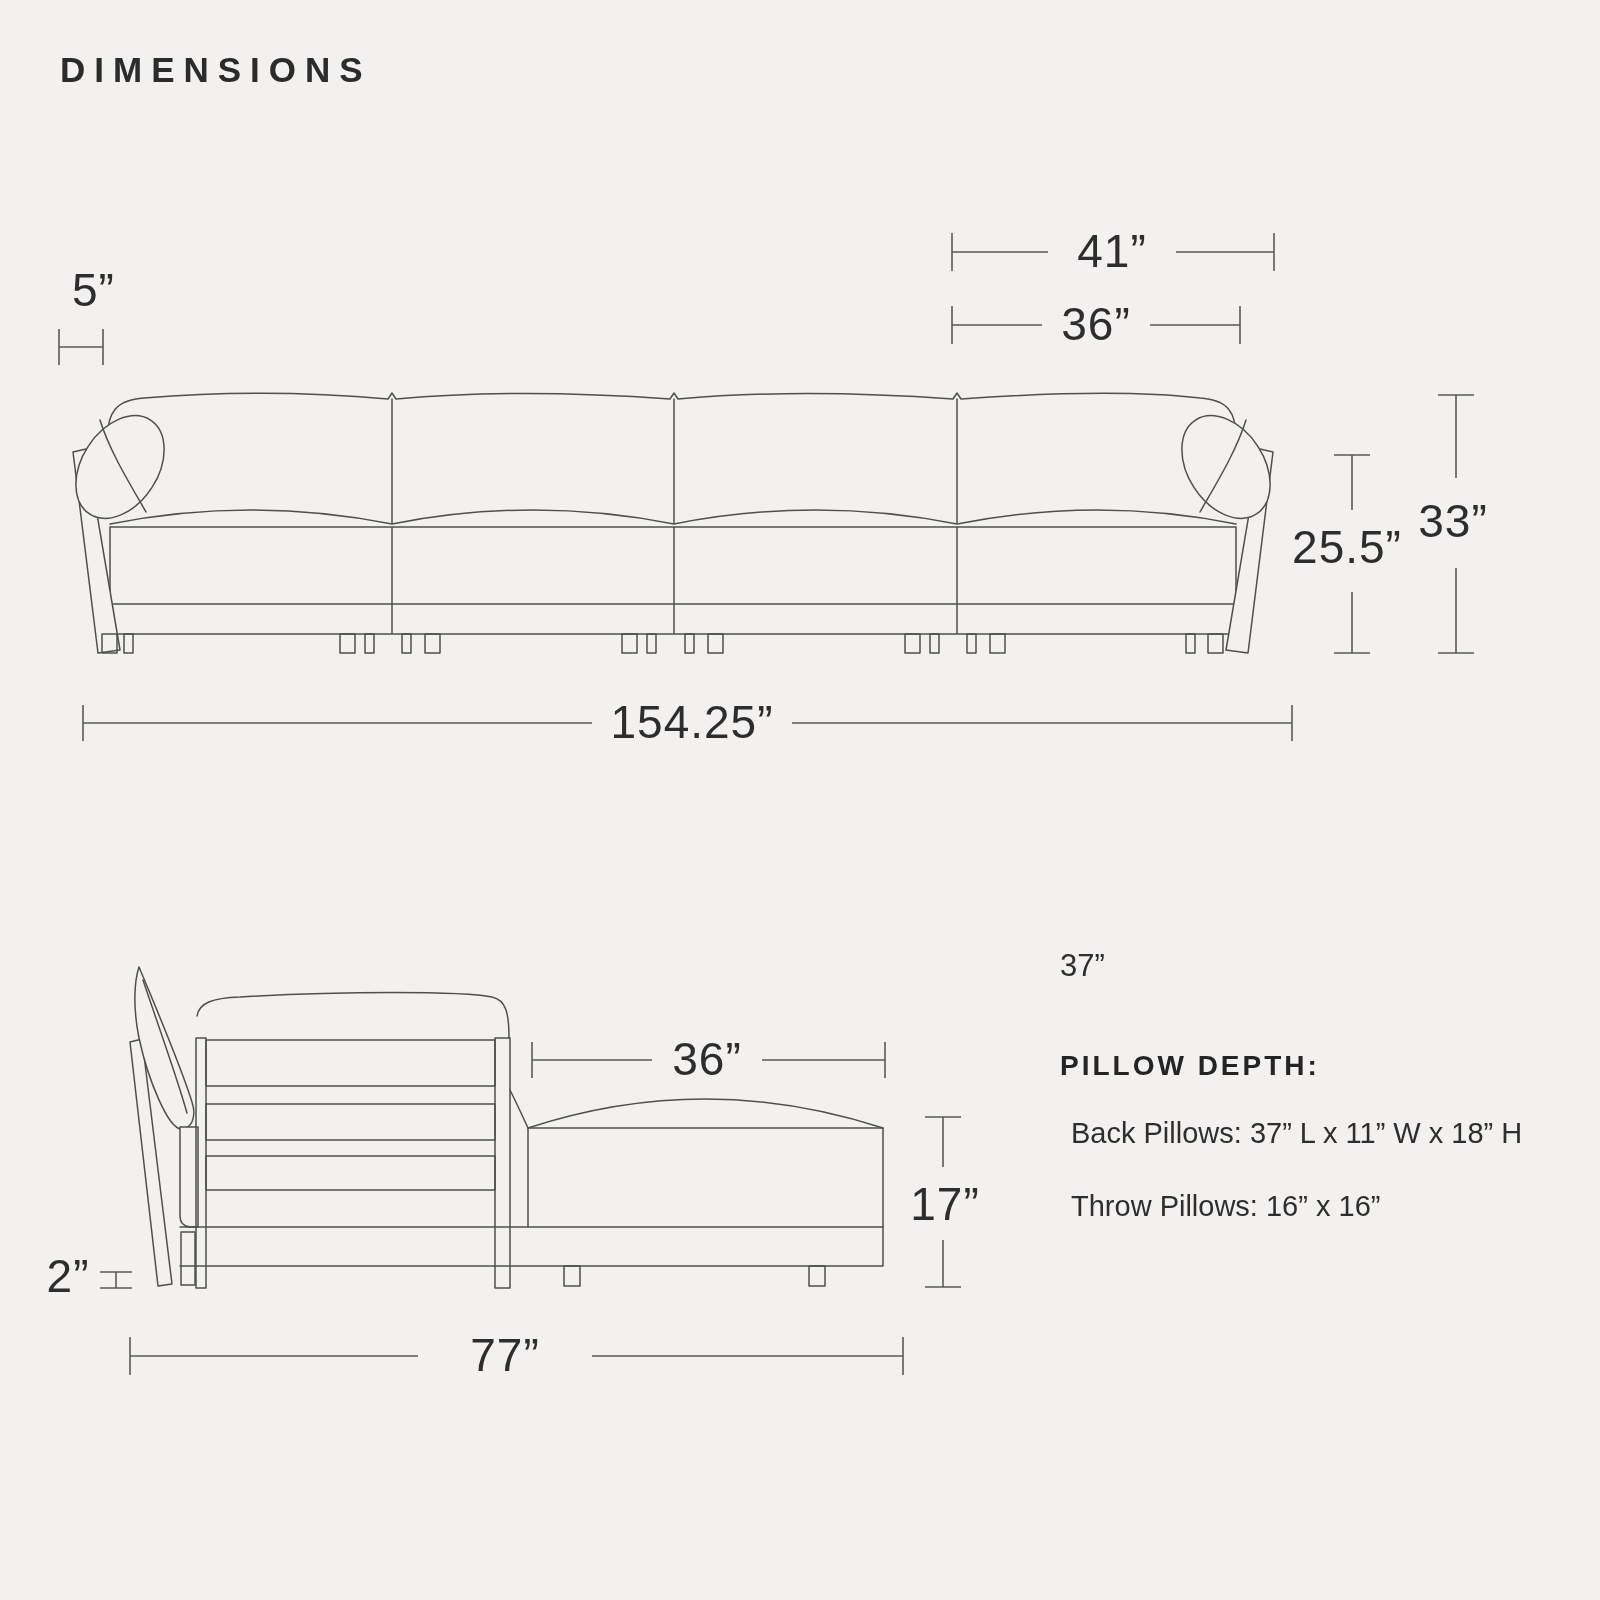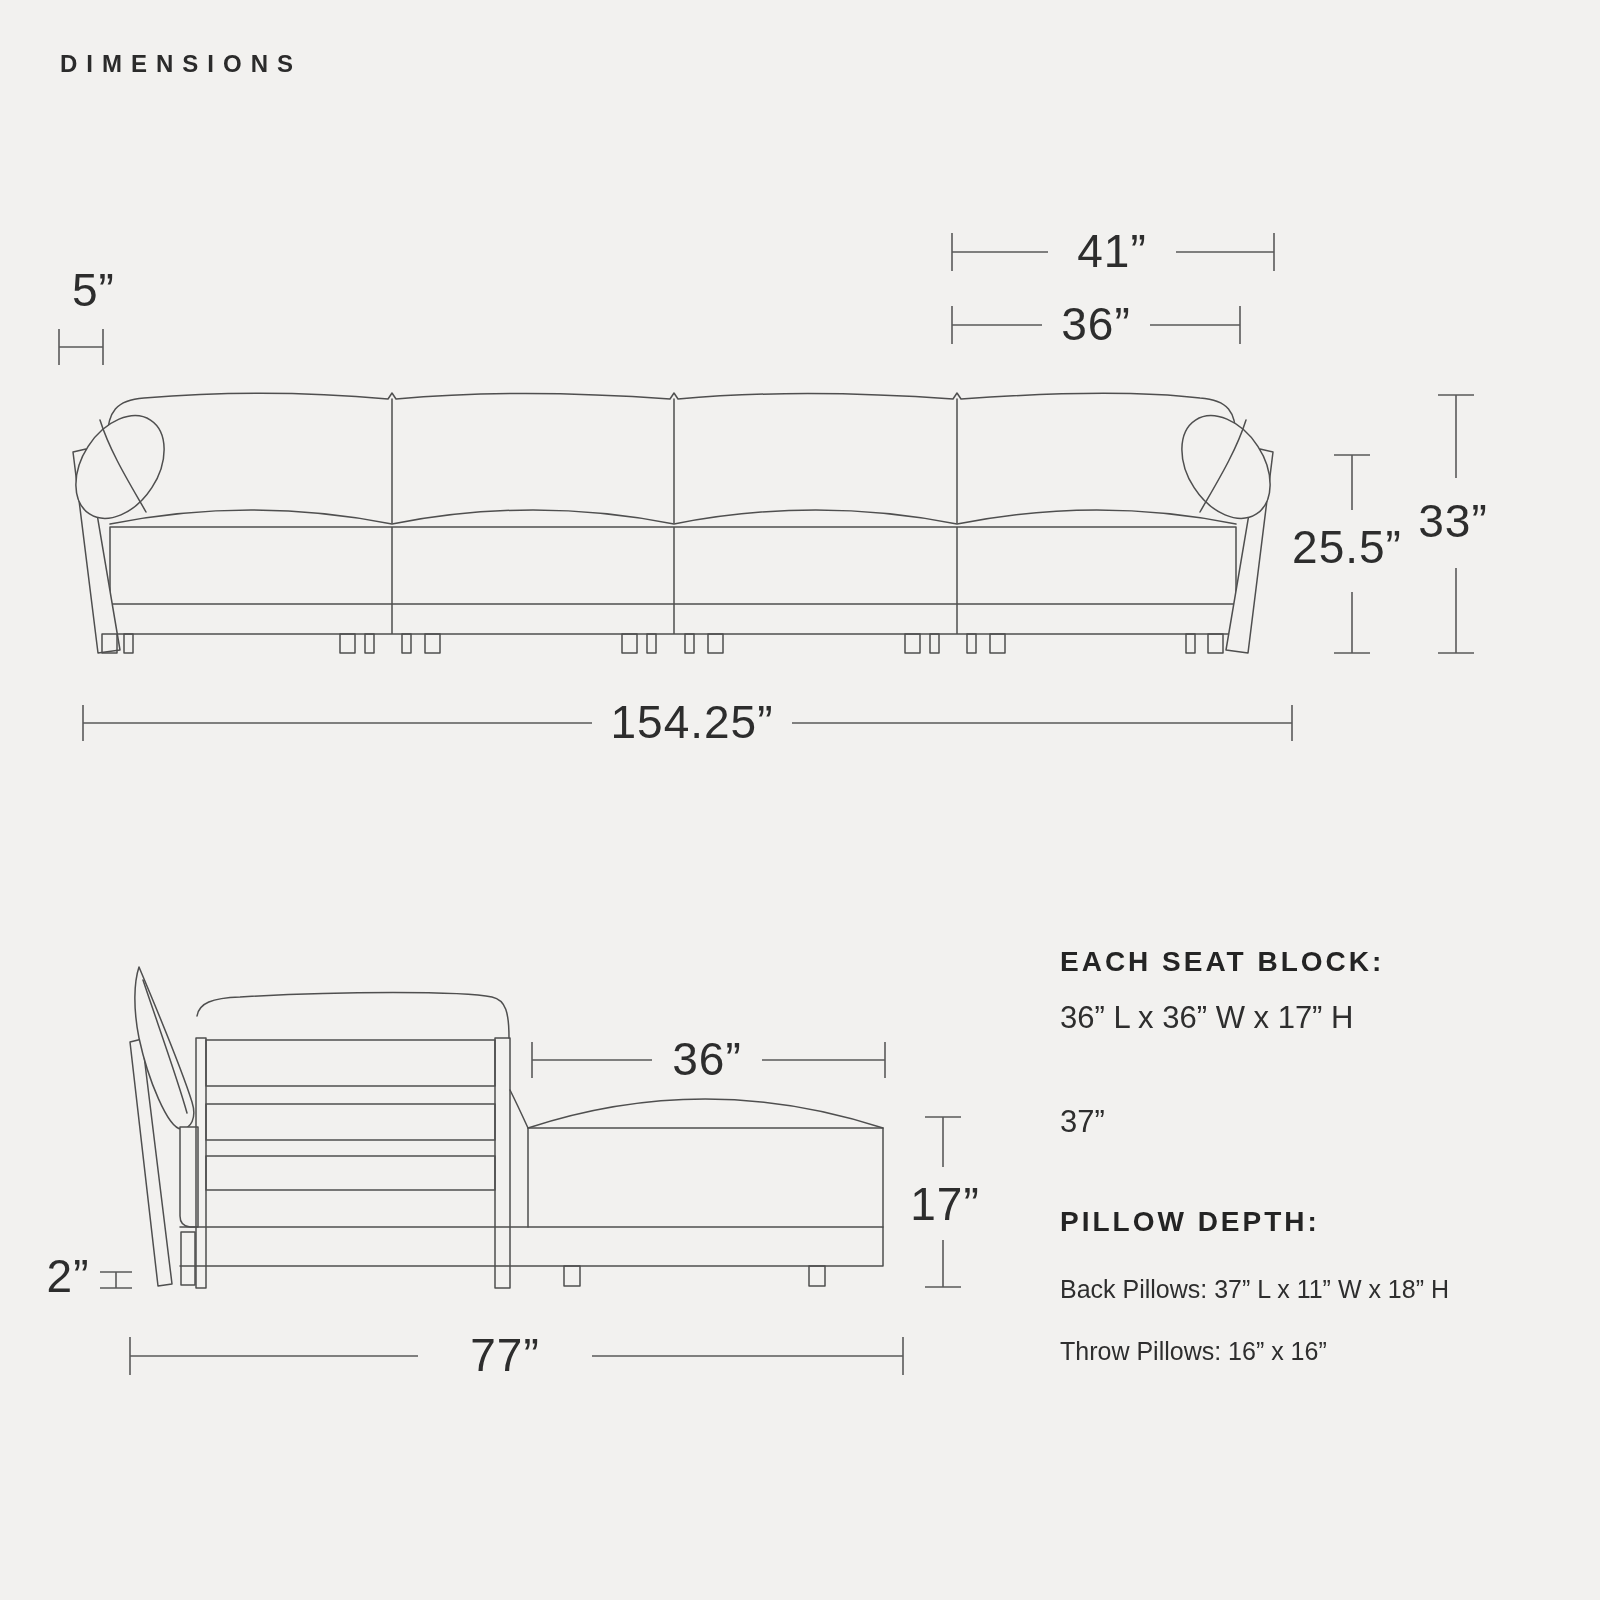--- a/index.html
+++ b/index.html
@@ -5,38 +5,38 @@
   html,body{margin:0;padding:0;background:#e4e4e2;}
   .canvas{
     position:relative;
     width:1600px;height:1600px;
     background:#f2f1ef;
     font-family:"Liberation Sans",sans-serif;
     overflow:hidden;
   }
   .page-title{
     position:absolute;left:60px;top:50px;
-    font-size:24px;font-weight:700;letter-spacing:9px;
+    font-size:35px;font-weight:700;letter-spacing:9px;
     color:#2b2b2b;
   }
   .drawing{position:absolute;}
   .front-view{left:40px;top:220px;}
   .side-view{left:40px;top:920px;}
   .outline{fill:none;stroke:#4f4f4f;stroke-width:1.5;stroke-linejoin:round;stroke-linecap:round;}
   .filled{fill:#f2f1ef;stroke:#4f4f4f;stroke-width:1.5;stroke-linejoin:round;}
   .dim{fill:none;stroke:#5a5a5a;stroke-width:1.6;stroke-linecap:butt;}
   .dim-label{font-size:46px;fill:#2d2d2d;letter-spacing:1px;}
   .specs{
     position:absolute;left:1060px;top:946px;width:520px;
     color:#2e2e2e;
   }
   .spec-section{margin:0 0 64px 0;}
   .spec-heading{font-size:28px;font-weight:700;letter-spacing:3px;margin:0 0 20px 0;color:#242424;}
   .spec-value{font-size:31px;margin:0;line-height:40px;}
-  .pillow-line{font-size:25px;line-height:62px;margin:0;}
+  .pillow-line{font-size:29px;line-height:62px;margin:11px;}
 </style>
 </head>
 <body>
 
 <div class="canvas">
 
   <div class="page-title">DIMENSIONS</div>
 
   <svg class="drawing front-view" width="1480" height="560" viewBox="0 0 1480 560">
 
@@ -185,24 +185,20 @@
     </g>
 
     <g>
       <path class="dim" d="M 90 436 L 378 436 M 552 436 L 863 436 M 90 417 L 90 455 M 863 417 L 863 455"></path>
       <text class="dim-label" x="465" y="451" text-anchor="middle">77”</text>
     </g>
   </svg>
 
   <div class="specs">
     <div class="spec-section">
-      <p class="spec-heading">EACH SEAT BLOCK:</p>
-      <p class="spec-value">36” L x 36” W x 17” H</p>
-    </div>
-    <div class="spec-section">
       <p class="spec-value">37”</p>
     </div>
     <div class="spec-section">
       <p class="spec-heading">PILLOW DEPTH:</p>
       <p class="pillow-line">Back Pillows: 37” L x 11” W x 18” H</p>
       <p class="pillow-line">Throw Pillows: 16” x 16”</p>
     </div>
   </div>
 
 </div>

